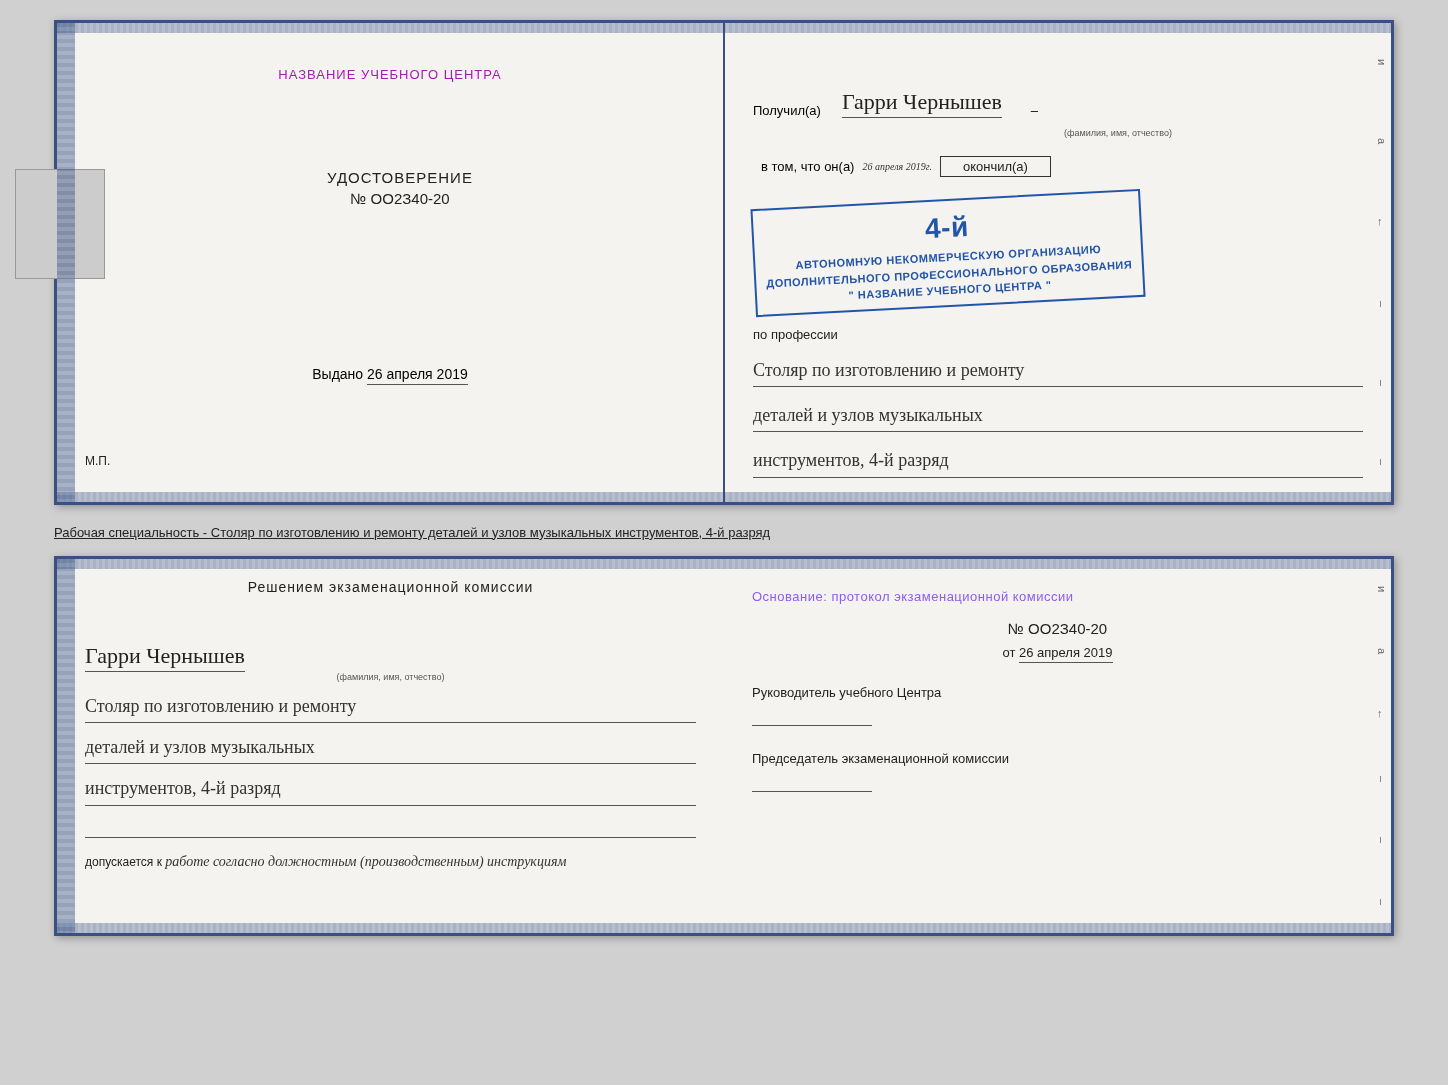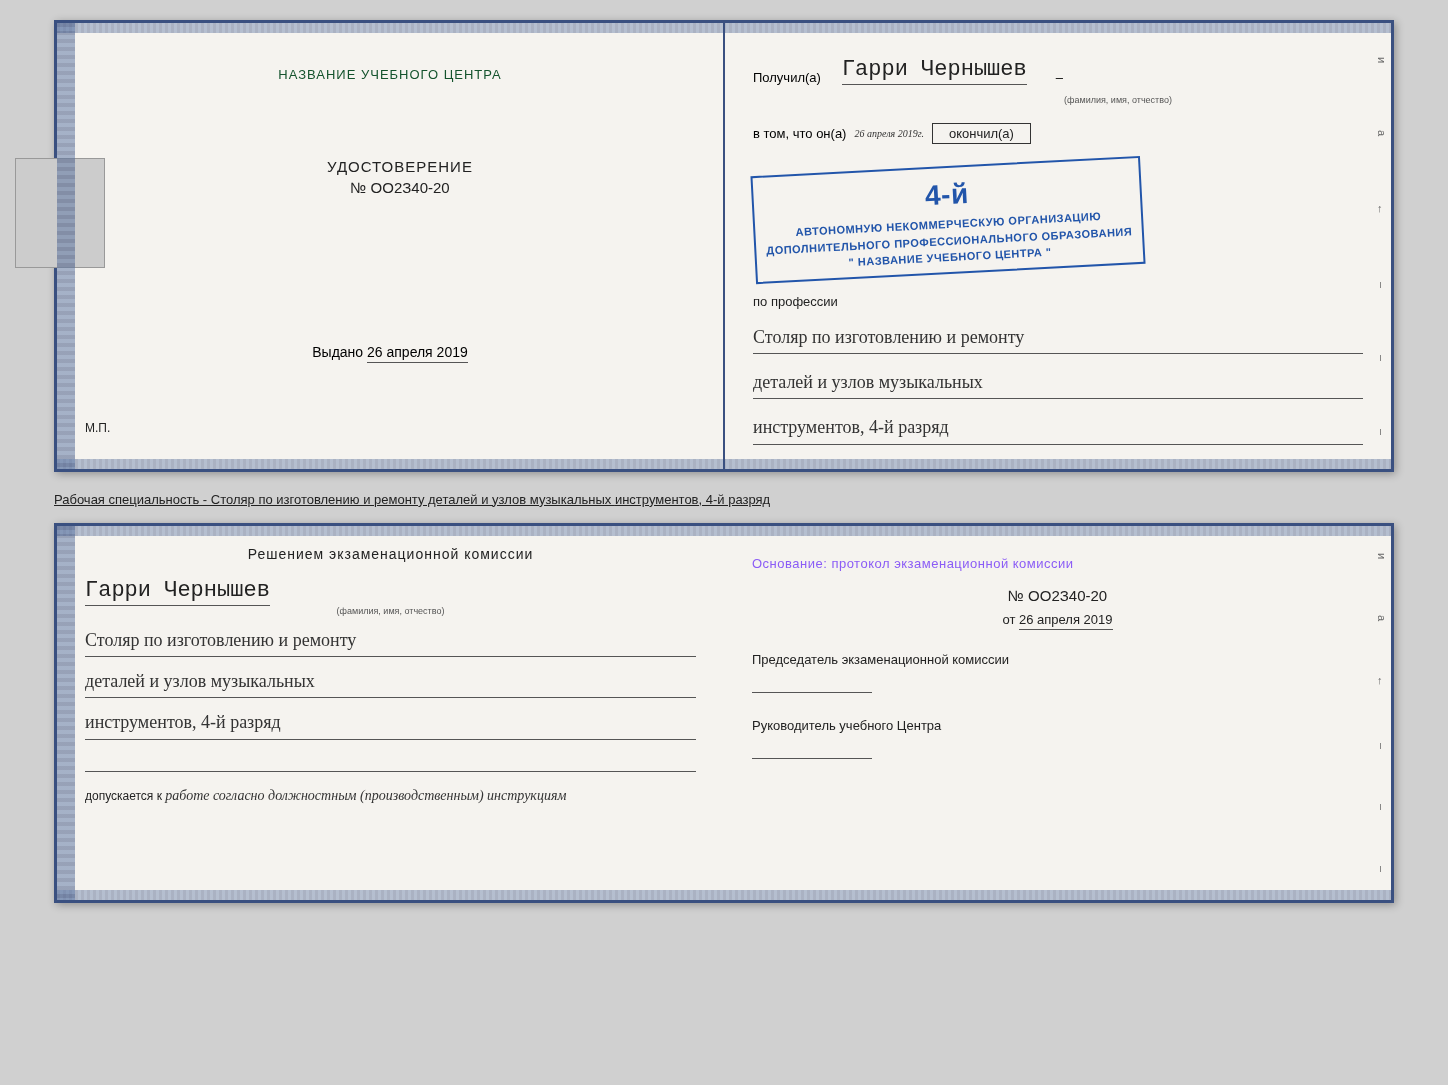--- a/index.html
+++ b/index.html
@@ -72,21 +72,21 @@
       );
       opacity: 0.4;
     }
     .texture-strip-top { top: 0; }
     .texture-strip-bottom { bottom: 0; }
 
     .center-heading {
       text-align: center;
       font-size: 13px;
       letter-spacing: 1px;
-      color: #14532d;
+      color: #a21caf;
       font-weight: normal;
       font-family: Arial, sans-serif;
       margin-top: 20px;
     }
 
     .photo-placeholder {
       width: 90px;
       height: 110px;
       background: #ccc;
       border: 1px solid #999;
@@ -122,26 +122,27 @@
 
     .mp-block {
       font-size: 12px;
       font-family: Arial, sans-serif;
       color: #222;
       margin-top: 4px;
       align-self: flex-start;
     }
 
     .handwritten-name {
-      font-family: Liberation Mono, monospace;
+      font-family: Liberation Serif, serif;
       font-size: 22px;
       color: #222;
       border-bottom: 1px solid #555;
       display: inline-block;
       padding-bottom: 2px;
+      margin-top: 32px;
     }
 
     .small-label {
       font-size: 9px;
       color: #555;
       font-family: Arial, sans-serif;
       display: block;
       text-align: center;
     }
 
@@ -324,21 +325,21 @@
 
     .vtom-wrapper {
       display: flex;
       align-items: center;
       gap: 8px;
       flex-wrap: wrap;
     }
 
     .okoncil-box {
       border: 1px solid #333;
-      padding: 2px 16px;
+      padding: 2px 22px;
       font-size: 13px;
       font-family: Arial, sans-serif;
       color: #222;
       white-space: nowrap;
     }
   </style>
 </head>
 <body>
 
 <div class="document-section">
@@ -367,21 +368,21 @@
 
   <div class="doc-half doc-half-right">
 
     <div style="display:flex; align-items:flex-end; gap:21px; flex-wrap:wrap; margin-top:10px;">
       <span style="font-size:13px; font-family:Arial,sans-serif;">Получил(а)</span>
       <span class="handwritten-name">Гарри Чернышев</span>
       <span style="font-size:13px; font-family:Arial,sans-serif; margin-left:8px;">–</span>
     </div>
     <span class="small-label" style="margin-left:120px;">(фамилия, имя, отчество)</span>
 
-    <div class="vtom-wrapper" style="margin-top:8px;">
+    <div class="vtom-wrapper" style="margin-top:8px;margin-left:8px;">
       <span style="font-size:13px; font-family:Arial,sans-serif;">в том, что он(а)</span>
       <span class="handwritten-date">26 апреля 2019г.</span>
       <span class="okoncil-box">окончил(а)</span>
     </div>
 
     <div style="margin-top:6px;">
       <div class="stamp-block">
         <div class="stamp-number">4-й</div>
         <div class="stamp-text-bold">АВТОНОМНУЮ НЕКОММЕРЧЕСКУЮ ОРГАНИЗАЦИЮ</div>
         <div class="stamp-text-bold">ДОПОЛНИТЕЛЬНОГО ПРОФЕССИОНАЛЬНОГО ОБРАЗОВАНИЯ</div>
@@ -446,26 +447,26 @@
     <div class="number-block">
       <div style="font-size:15px; font-family:Arial,sans-serif; color:#222;">№  OO2З40-20</div>
     </div>
 
     <div class="ot-text">
       <span style="font-size:13px; font-family:Arial,sans-serif;">от</span>
       <span style="font-size:13px; font-family:Arial,sans-serif; border-bottom:1px solid #555; padding-bottom:2px;">26 апреля 2019</span>
     </div>
 
     <div class="podpis-block" style="margin-top:16px;">
+      <div class="podpis-label">Руководитель учебного Центра</div>
+      <span class="podpis-line"></span>
+    </div>
+
+    <div class="podpis-block" style="margin-top:16px;">
       <div class="podpis-label">Председатель экзаменационной комиссии</div>
-      <span class="podpis-line"></span>
-    </div>
-
-    <div class="podpis-block" style="margin-top:16px;">
-      <div class="podpis-label">Руководитель учебного Центра</div>
       <span class="podpis-line"></span>
     </div>
 
     <div class="side-strip-right">
       <span class="side-char">и</span>
       <span class="side-char">а</span>
       <span class="side-char">←</span>
       <span class="side-char">–</span>
       <span class="side-char">–</span>
       <span class="side-char">–</span>

